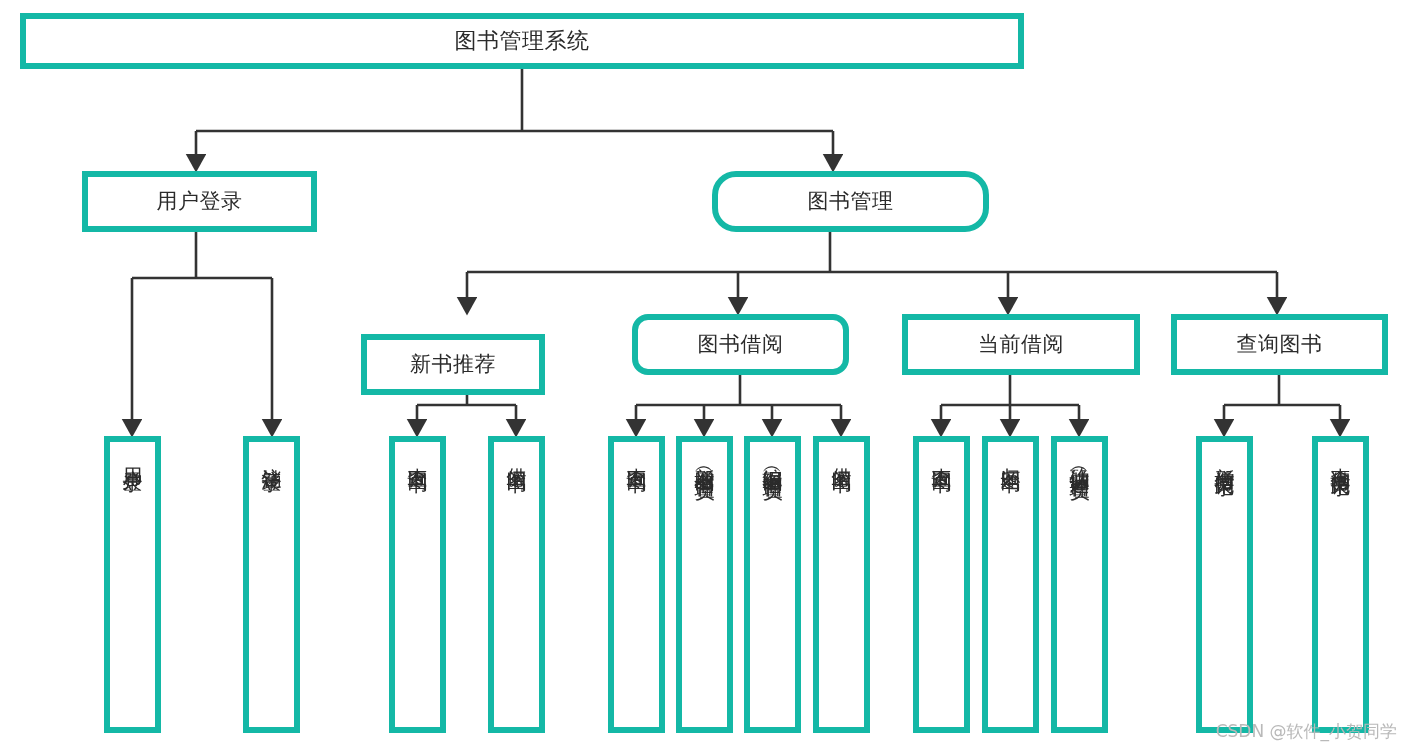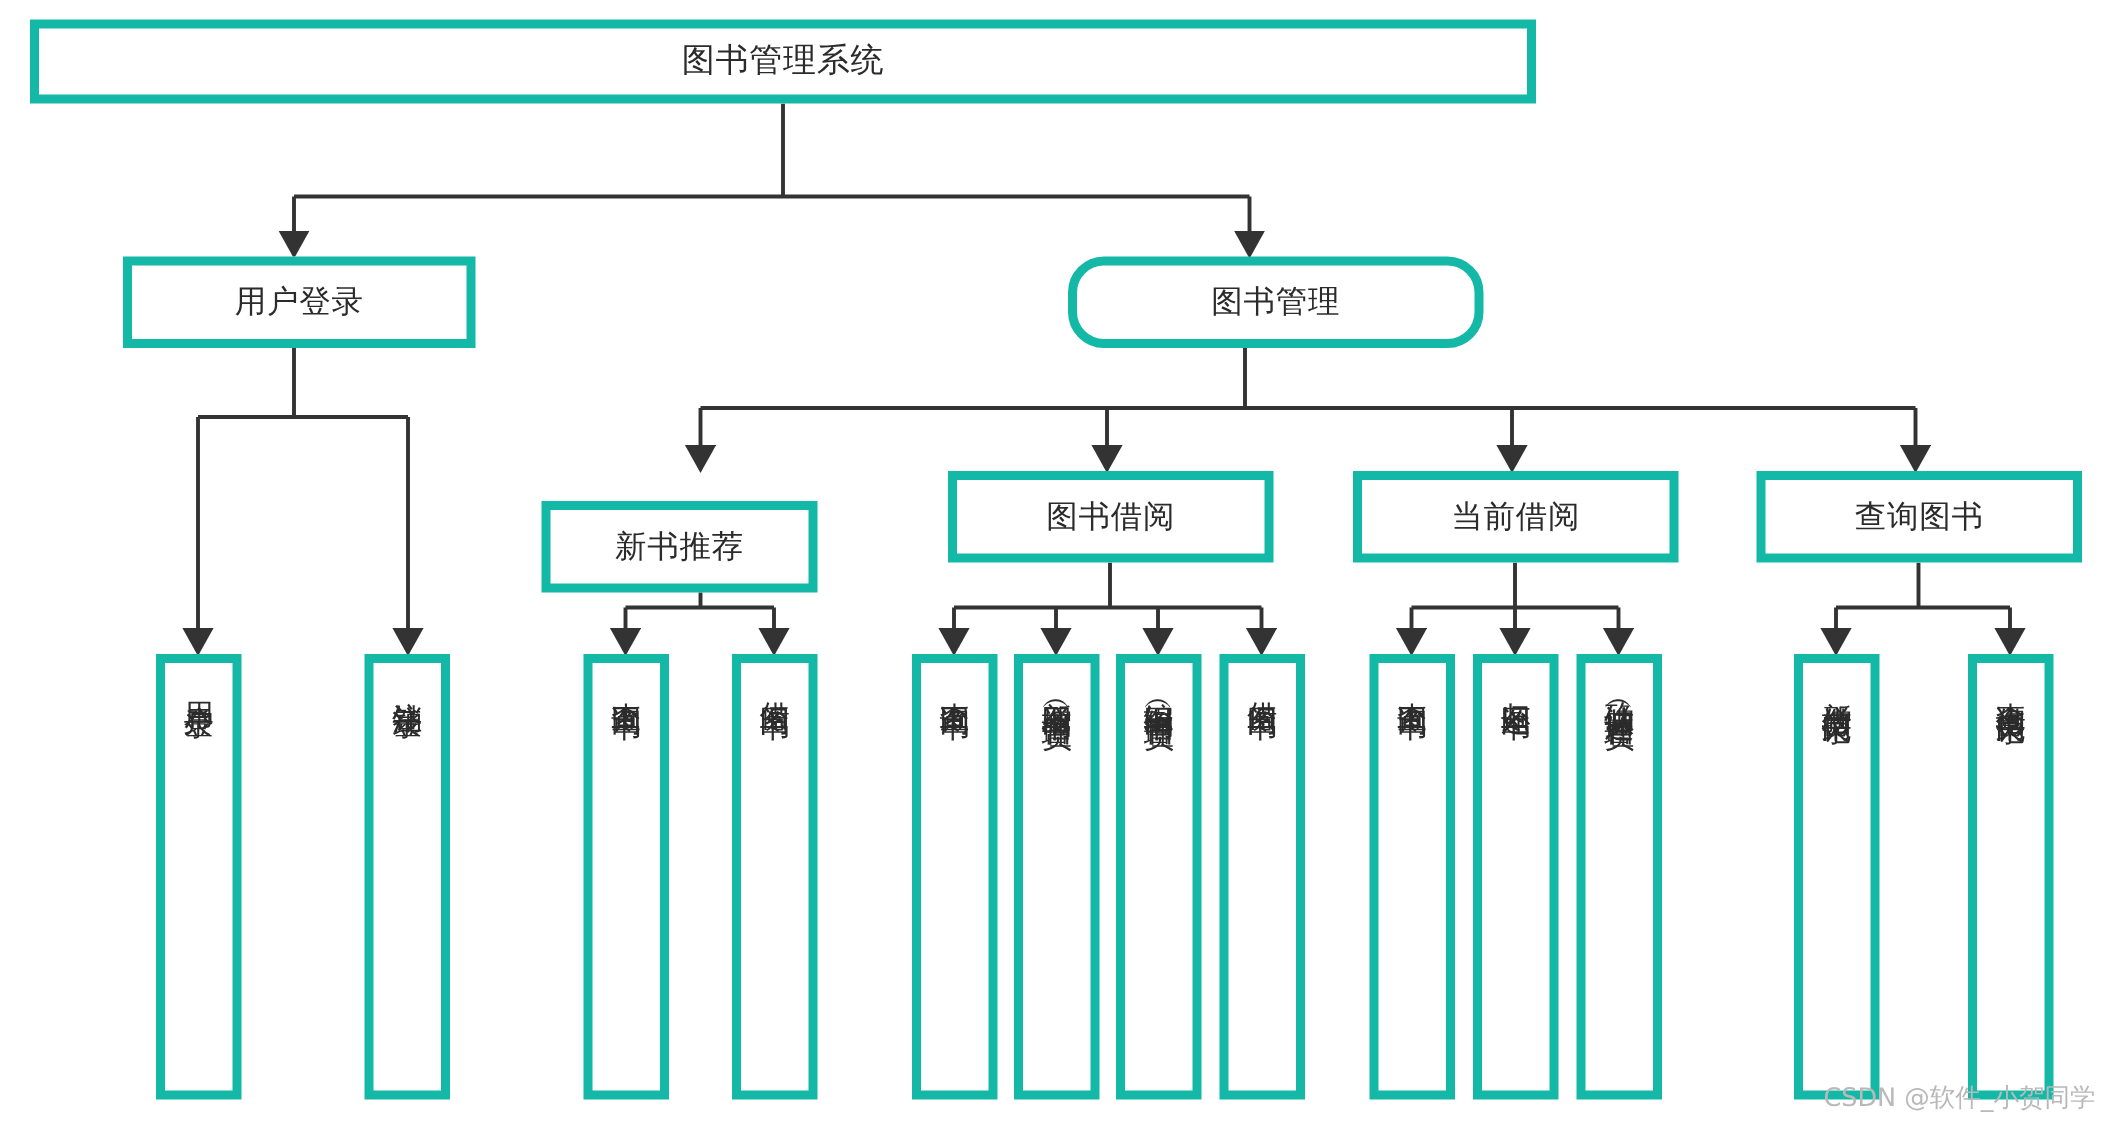--- a/index.html
+++ b/index.html
@@ -139,24 +139,24 @@
   <div class="node h" style="left:82px; top:171px; width:235px; height:61px;">
     <span class="lbl">用户登录</span>
   </div>
   <div class="node h" style="left:712px; top:171px; width:277px; height:61px;border-radius:24px;">
     <span class="lbl">图书管理</span>
   </div>
 
   <div class="node h" style="left:361px; top:314px; width:184px; height:61px;margin-top:20px;">
     <span class="lbl">新书推荐</span>
   </div>
-  <div class="node h" style="left:632px; top:314px; width:217px; height:61px;">
+  <div class="node h" style="left:632px; top:314px; width:217px; height:61px;border-radius:16px;">
     <span class="lbl">图书借阅</span>
   </div>
-  <div class="node h" style="left:902px; top:314px; width:217px; height:61px;">
+  <div class="node h" style="left:902px; top:314px; width:238px; height:61px;">
     <span class="lbl">当前借阅</span>
   </div>
   <div class="node h" style="left:1171px; top:314px; width:217px; height:61px;">
     <span class="lbl">查询图书</span>
   </div>
 
   <div class="node v" style="left:104px; top:436px; width:57px; height:297px;">
     <span class="lbl">用户登录</span>
   </div>
   <div class="node v" style="left:243px; top:436px; width:57px; height:297px;">

